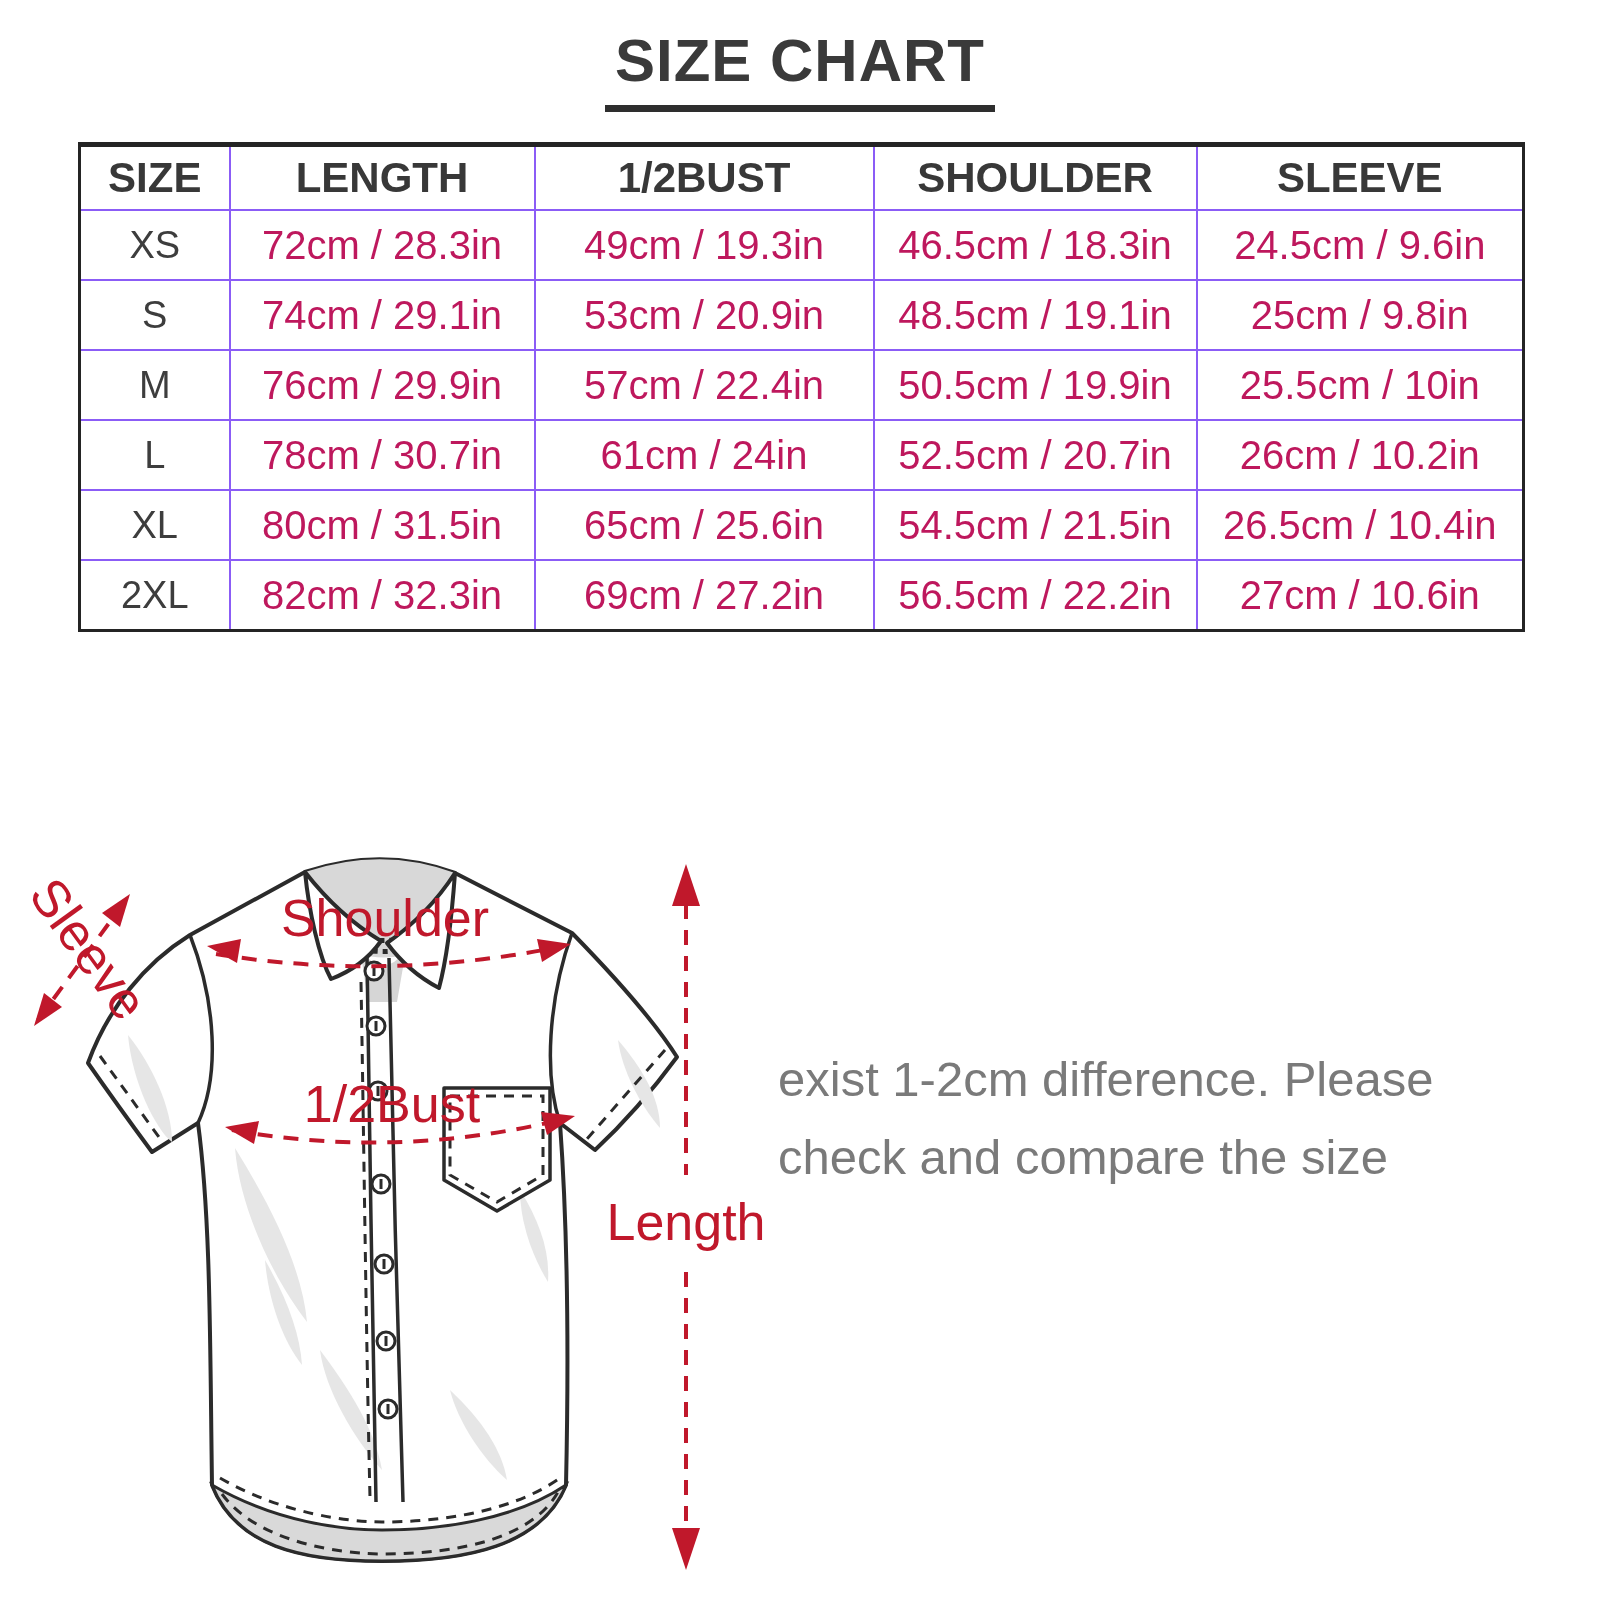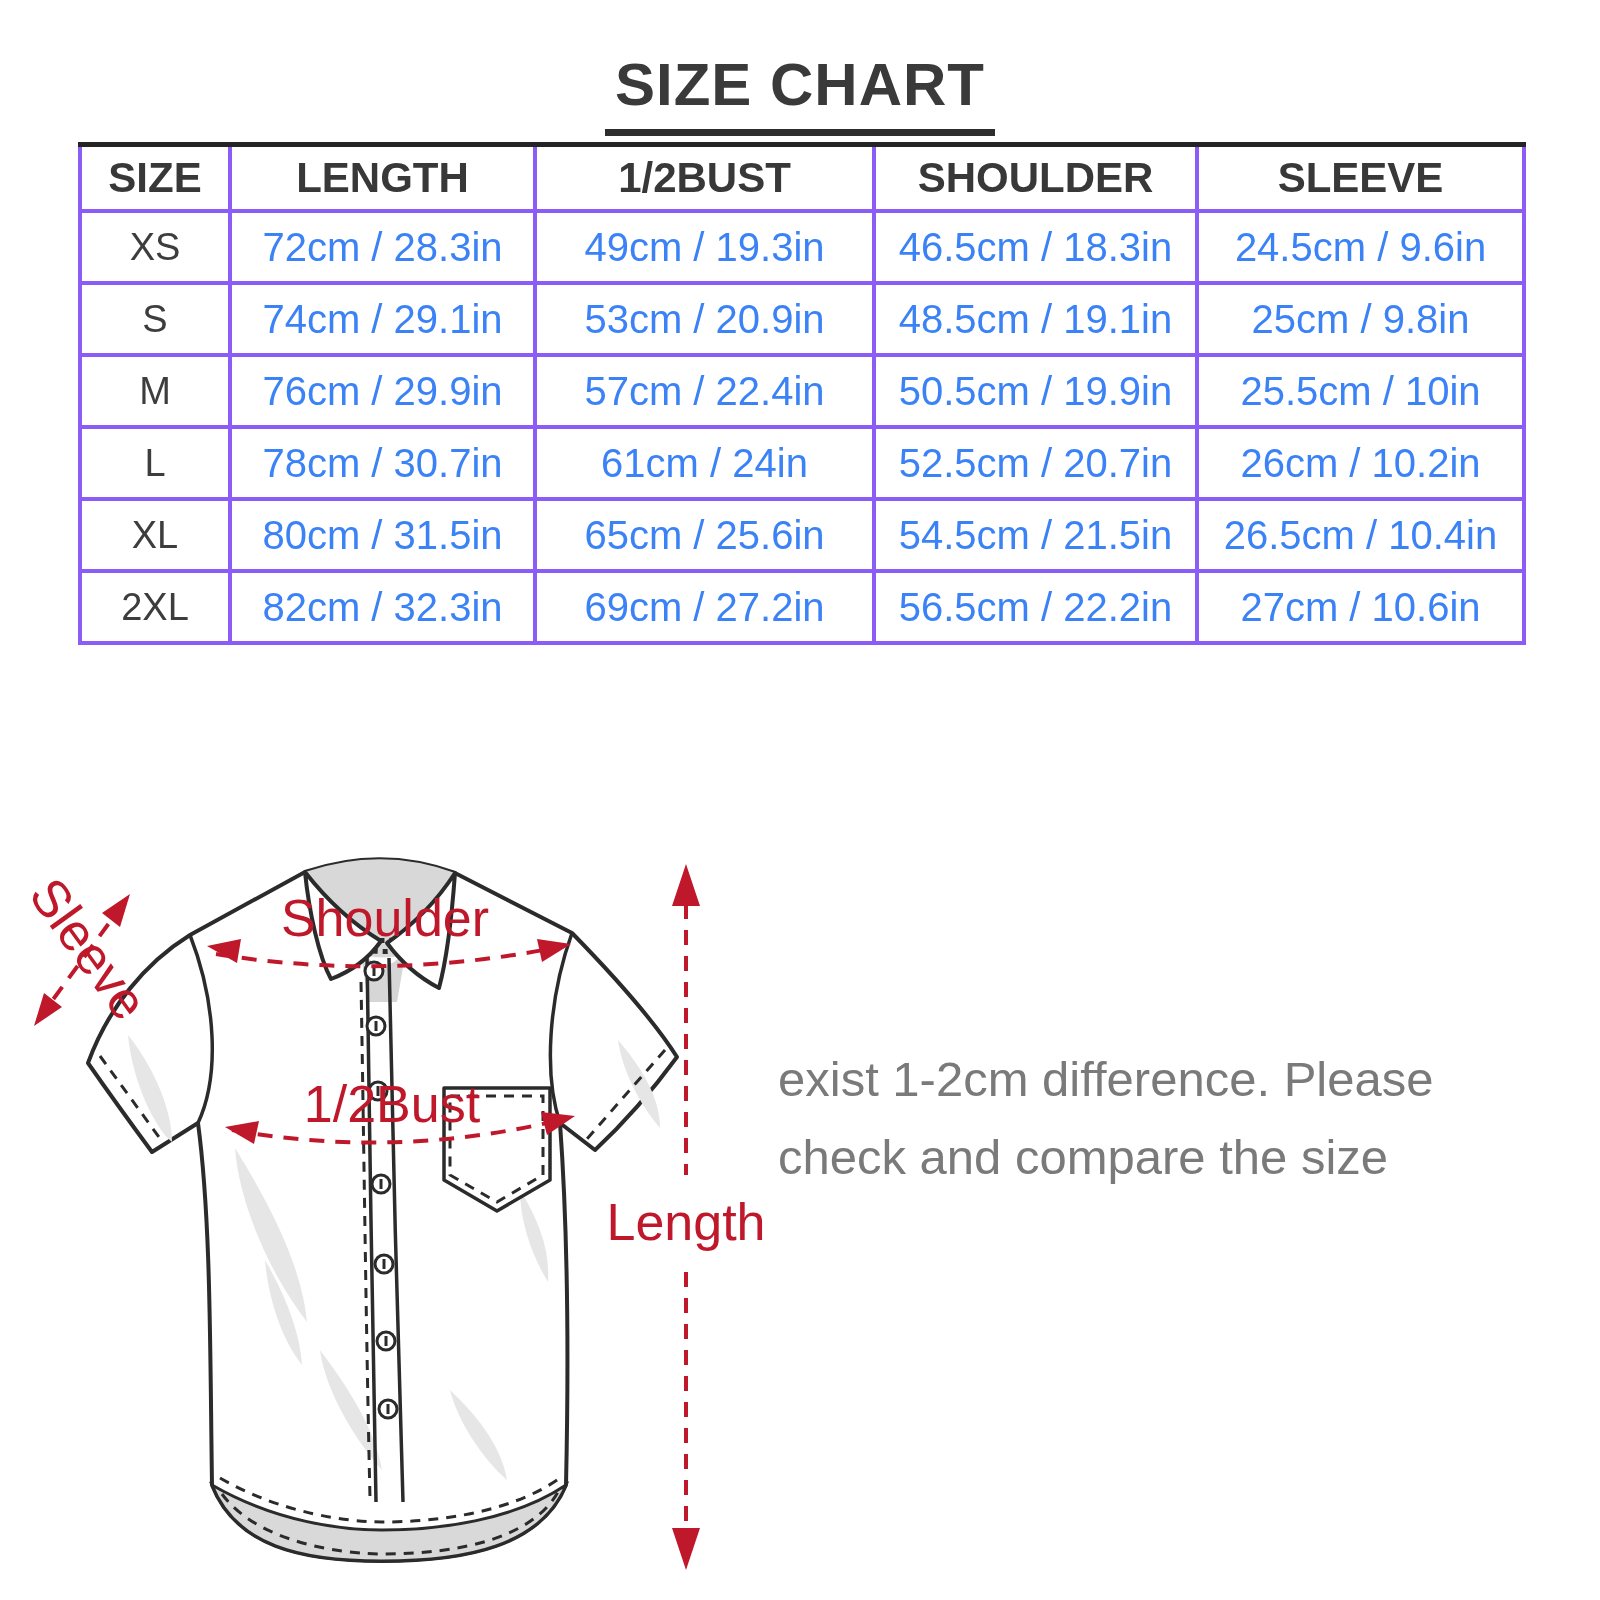--- a/index.html
+++ b/index.html
@@ -1,37 +1,37 @@
 <!DOCTYPE html>
 <html><head>
 <meta charset="utf-8">
 <style>
   html,body { margin:0; padding:0; background:#ffffff; }
   .canvas {
     position:relative; width:1600px; height:1600px; background:#ffffff;
     font-family:"Liberation Sans", sans-serif; overflow:hidden;
   }
   
-  .title-wrap { position:absolute; top:26px; left:0; width:100%; text-align:center;margin-top:24px; }
+  .title-wrap { position:absolute; top:26px; left:0; width:100%; text-align:center; }
   .title {
     display:inline-block; font-size:60px; font-weight:bold; color:#3a3a3a;
     letter-spacing:1px; border-bottom:7px solid #2e2e2e; padding:0 10px 10px 10px;
   }
   
   table.size-table {
     position:absolute; left:78px; top:142px; width:1444px;
     border-collapse:collapse; table-layout:fixed;
     border:3px solid #242424; border-top-width:5px;
   }
   .size-table th, .size-table td {
-    border:4px solid #8b5cf6; text-align:center; vertical-align:middle;
+    border:2px solid #8b5cf6; text-align:center; vertical-align:middle;
     padding:0; overflow:hidden; white-space:nowrap;
   }
   .size-table th { height:62px; font-size:42px; font-weight:bold; color:#383838; }
-  .size-table td { height:68px; font-size:40px; color:#3b82f6; font-weight:normal; }
+  .size-table td { height:68px; font-size:40px; color:#be185d; font-weight:normal; }
   .size-table td.size-col { font-size:38px; font-weight:normal; color:#3d3d3d; }
   
   svg.shirt { position:absolute; left:20px; top:830px; width:760px; height:760px; }
   .shade  { fill:#e6e6e6; stroke:none; }
   .stitch { fill:none; stroke:#2b2b2b; stroke-width:3; stroke-dasharray:10 8; }
   .line   { fill:none; stroke:#2b2b2b; stroke-width:3.5; }
   .rl { stroke:#c0182b; stroke-width:4; fill:none; stroke-dasharray:15 11; }
   .ra { fill:#c0182b; stroke:none; }
   .rt { fill:#c0182b; font-size:52px; font-family:"Liberation Sans", sans-serif; }
   

